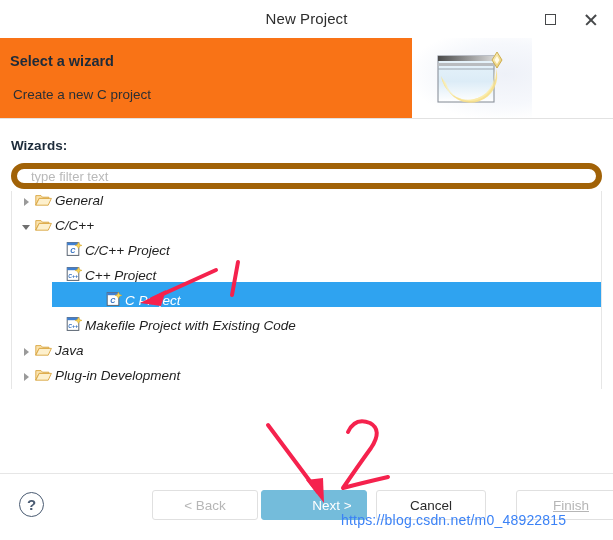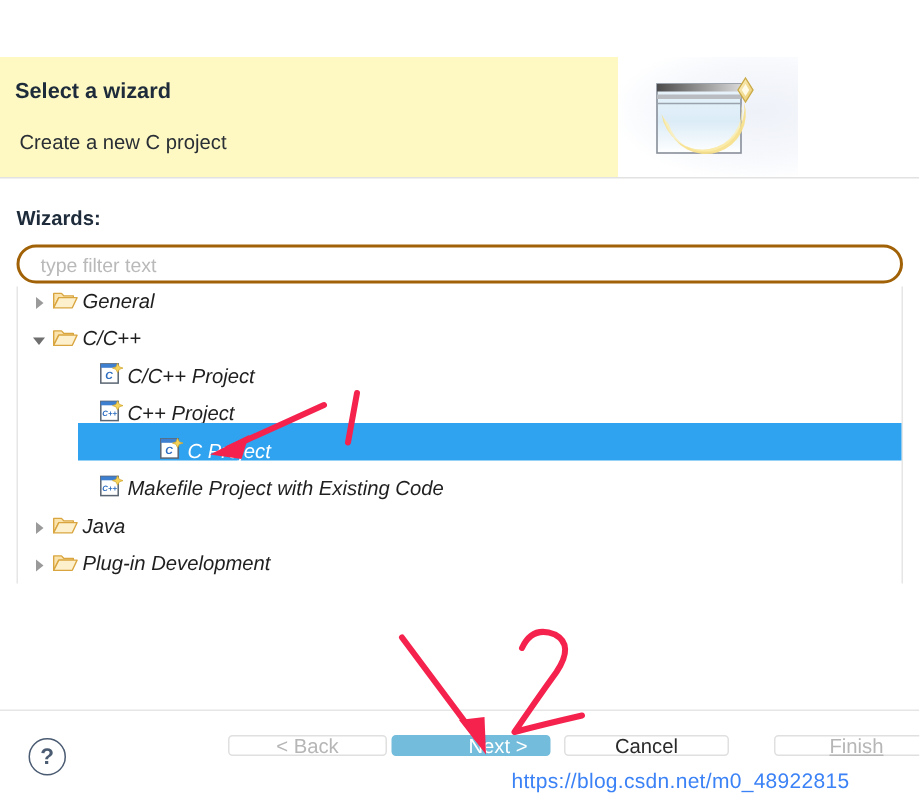--- a/index.html
+++ b/index.html
@@ -61,21 +61,21 @@
     background: #46484a;
   }
   .xmark::before { transform: rotate(45deg); }
   .xmark::after  { transform: rotate(-45deg); }
 
   
   .banner {
     position: absolute;
     left: 0; top: 38px;
     width: 532px; height: 80px;
-    background: #fef9c3;
+    background: #f97316;
   }
   .banner-gfx {
     position: absolute;
     right: 0; top: 0;
     width: 120px; height: 80px;
     background:
       radial-gradient(ellipse at 78% 45%, #eef1f8 0%, #f6f8fc 48%, #ffffff 75%);
   }
   .banner-title {
     position: absolute;
@@ -102,21 +102,21 @@
     position: absolute;
     left: 11px; top: 138px;
     font-size: 13.5px;
     font-weight: bold;
     color: #1d2b3a;
   }
   .filter-input {
     position: absolute;
     left: 11px; top: 163px;
     width: 591px; height: 26px;
-    border: 2px solid #a16207;
+    border: 6px solid #a16207;
     border-radius: 13px;
     background: #ffffff;
     font-family: "Liberation Sans", sans-serif;
     font-size: 13px;
     color: #3b3b3b;
     padding: 0 14px;
     outline: none;
   }
   .filter-input::placeholder { color: #b9b9b9; }
 
@@ -213,21 +213,21 @@
     font-weight: bold;
     display: flex;
     align-items: center;
     justify-content: center;
     line-height: 1;
     cursor: default;
   }
   .btn {
     position: absolute;
     top: 490px;
-    height: 14px;
+    height: 30px;
     border: 1px solid #e0e0e0;
     border-radius: 3px;
     background: #ffffff;
     font-family: "Liberation Sans", sans-serif;
     font-size: 13.5px;
     color: #2b2b2b;
     display: flex;
     align-items: center;
     justify-content: center;
     cursor: default;
@@ -259,20 +259,31 @@
     color: #3b82f6;
     letter-spacing: .2px;
     white-space: nowrap;
   }
 </style>
 </head>
 <body>
 
 <div id="dialog">
 
+  <div class="titlebar">
+    <div class="titlebar-title">New Project</div>
+
+    <div class="win-btn maximize">
+      <div class="sq"></div>
+    </div>
+
+    <div class="win-btn close">
+      <div class="xmark"></div>
+    </div>
+  </div>
 
   <div class="banner">
     <div class="banner-gfx">
       <svg width="120" height="80" viewBox="0 0 120 80">
         <defs>
           <linearGradient id="winBody" x1="0" y1="0" x2="0" y2="1">
             <stop offset="0%" stop-color="#e8f4fb"></stop>
             <stop offset="55%" stop-color="#dcecf7"></stop>
             <stop offset="100%" stop-color="#ffffff"></stop>
           </linearGradient>

